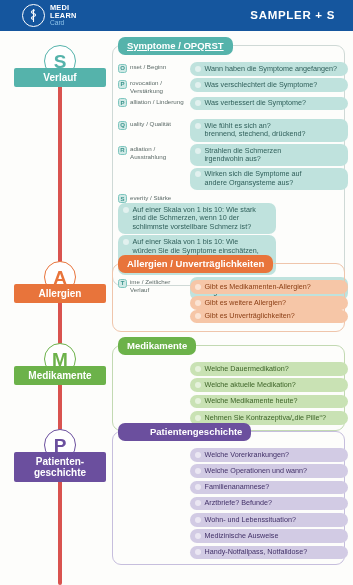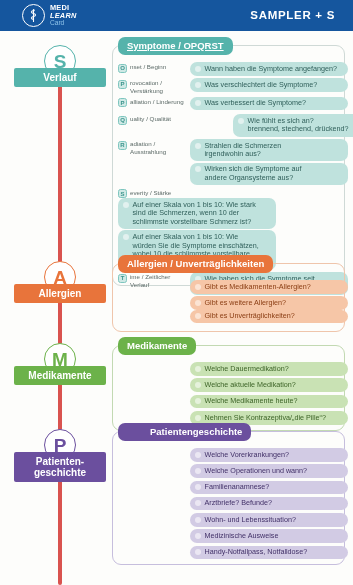--- a/index.html
+++ b/index.html
@@ -22,21 +22,21 @@
     width:21px;height:21px;border-radius:50%;
     border:1.4px solid #ffffff;
     display:flex;align-items:center;justify-content:center;
     flex:none;
   }
   .logo-text{margin-left:5px;line-height:1;}
   .logo-l1,.logo-l2{
     display:block;color:#ffffff;font-weight:bold;
     font-size:7.4px;letter-spacing:.2px;
   }
-  .logo-l2{margin-top:.5px;font-style:italic;}
+  .logo-l2{margin-top:.5px;}
   .logo-l3{
     display:block;color:#8fc4ea;font-size:6.6px;margin-top:.5px;
   }
   .header-title{
     position:absolute;right:18px;top:9px;
     color:#ffffff;font-weight:bold;font-size:11.5px;letter-spacing:.7px;
   }
 
   
   .page{
@@ -225,21 +225,21 @@
               </div>
               <span class="tag-txt">alliation / Linderung</span>
             </div>
             <div>
               <div class="pill t-pill" style="width: 158px;">
                 <span class="dot"></span>
                 <span class="pill-txt">Was verbessert die Symptome?</span>
               </div>
             </div>
           </div>
-          <div class="row" style="margin-top: 4px; gap: 43px;">
+          <div class="row" style="margin-top: 9px;">
             <div class="tag">
               <div class="tag-sq">
                 <b>Q</b>
               </div>
               <span class="tag-txt">uality / Qualität</span>
             </div>
             <div>
               <div class="pill t-pill" style="width: 158px;">
                 <span class="dot"></span>
                 <span class="pill-txt">Wie fühlt es sich an?<br>brennend, stechend, drückend?</span>

